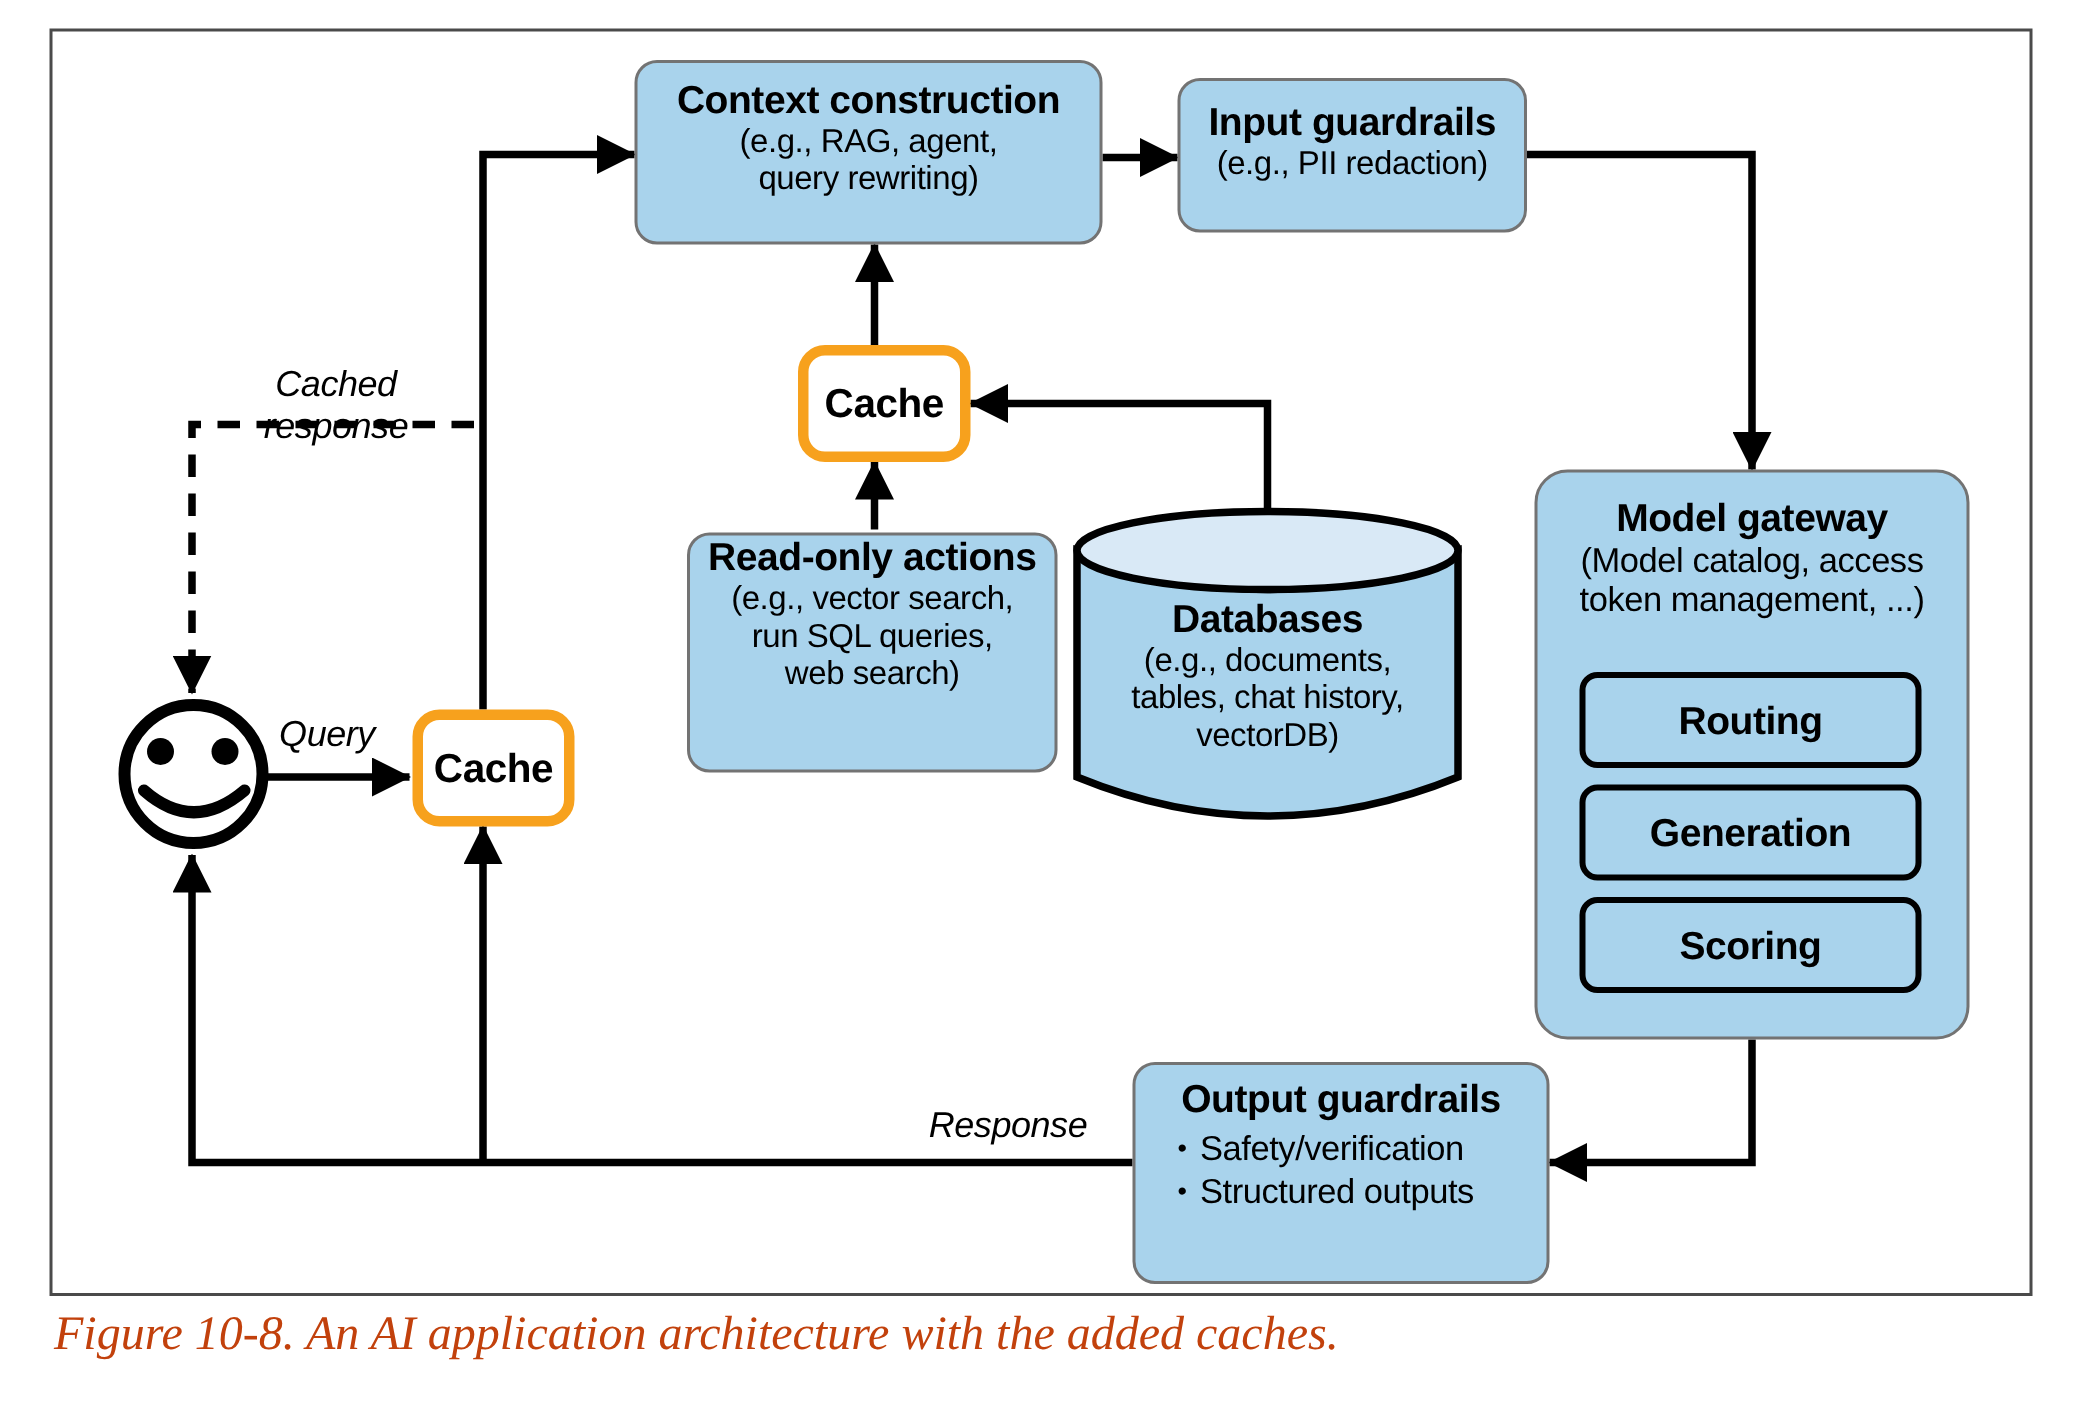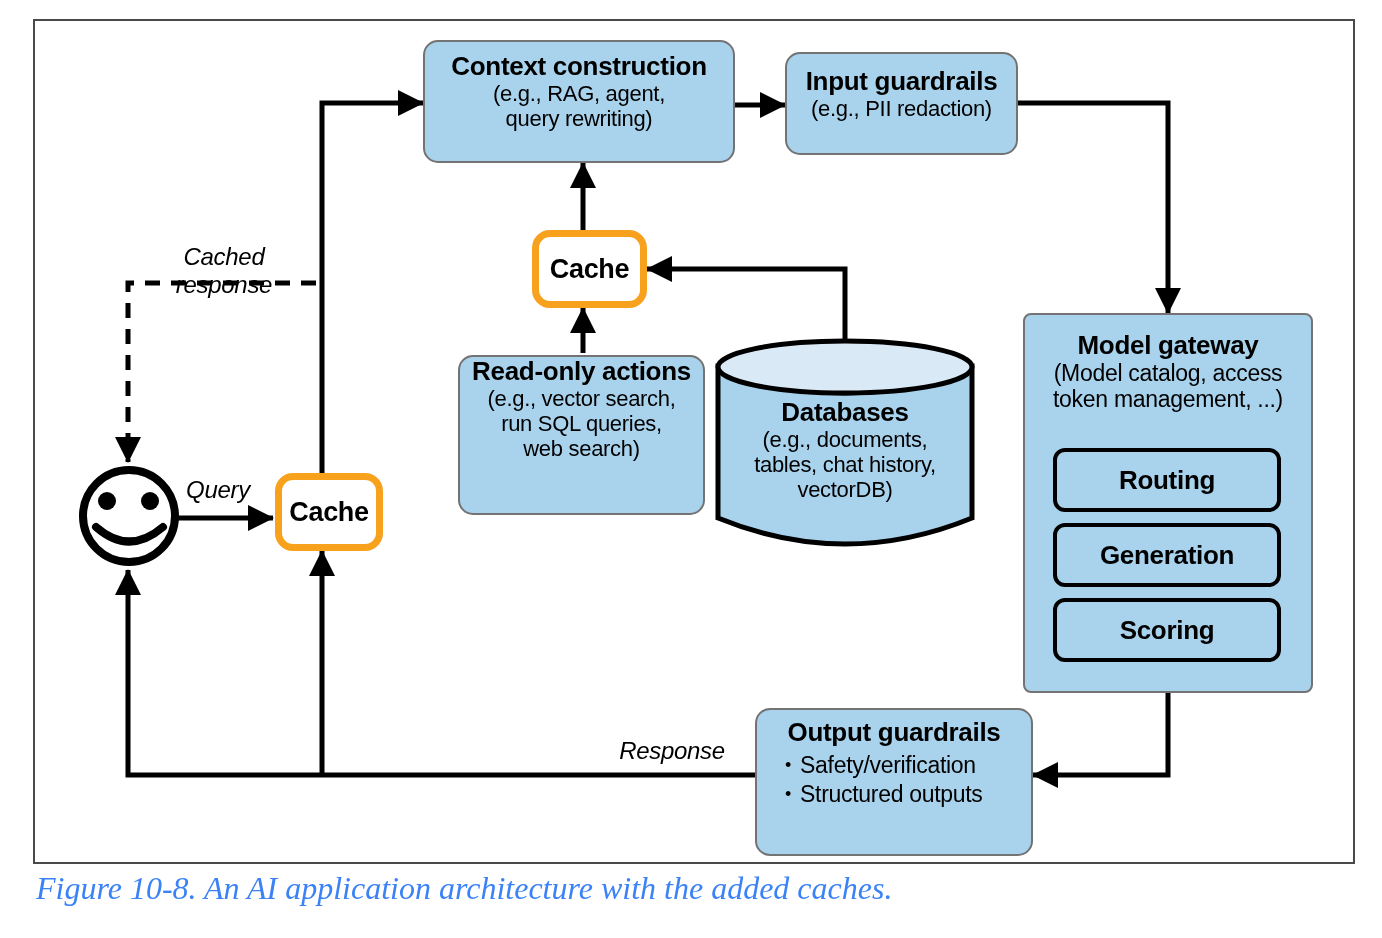--- a/index.html
+++ b/index.html
@@ -18,21 +18,21 @@
   .gw-sub{position:absolute;box-sizing:border-box;background:#a9d3ec;border:4px solid #000;
           border-radius:12px;font-weight:bold;font-size:26px;display:flex;align-items:center;
           justify-content:center;letter-spacing:-0.3px;}
   .db-text{position:absolute;left:718px;top:398px;width:254px;text-align:center;letter-spacing:-0.3px;}
   .db-text .t{font-weight:bold;font-size:26px;line-height:1.1;}
   .db-text .s{font-size:22px;line-height:1.14;white-space:pre-line;}
   .bullets{margin-top:4px;text-align:left;padding-left:28px;font-size:23px;line-height:1.25;}
   .b-dot{display:inline-block;font-size:18px;margin-right:9px;transform:translateY(-2px);}
   .elabel{position:absolute;font-style:italic;font-size:24px;text-align:center;letter-spacing:-0.3px;}
   .caption{position:absolute;left:36px;top:870px;width:1280px;text-align:left;
-           font-family:"Liberation Serif",serif;font-style:italic;font-size:32px;color:#3b82f6;}
+           font-family:"Liberation Serif",serif;font-style:italic;font-size:32px;color:#c2410c;}
   .edge{fill:none;stroke:#000;stroke-width:5;}
   .edge.dashed{stroke-dasharray:15 11;}
 </style>
 </head>
 <body>
 
 <div class="stage">
 
   <div class="frame"></div>
 
@@ -90,21 +90,21 @@
 web search)</div>
   </div>
 
   <div class="db-text">
     <div class="t">Databases</div>
     <div class="s">(e.g., documents,
 tables, chat history,
 vectorDB)</div>
   </div>
 
-  <div class="node" style="left:1023px;top:313px;width:290px;height:380px;padding-top:16px;border-radius:8px;">
+  <div class="node" style="left:1023px;top:313px;width:290px;height:380px;padding-top:16px;border-radius:22px;">
     <div class="t">Model gateway</div>
     <div class="s" style="font-size:23px;">(Model catalog, access
 token management, ...)</div>
     <div class="gw-sub" style="left:28px;top:133px;width:228px;height:64px;">Routing</div>
     <div class="gw-sub" style="left:28px;top:208px;width:228px;height:64px;">Generation</div>
     <div class="gw-sub" style="left:28px;top:283px;width:228px;height:64px;">Scoring</div>
   </div>
 
   <div class="node" style="left:755px;top:708px;width:278px;height:148px;padding-top:8px;">
     <div class="t">Output guardrails</div>

